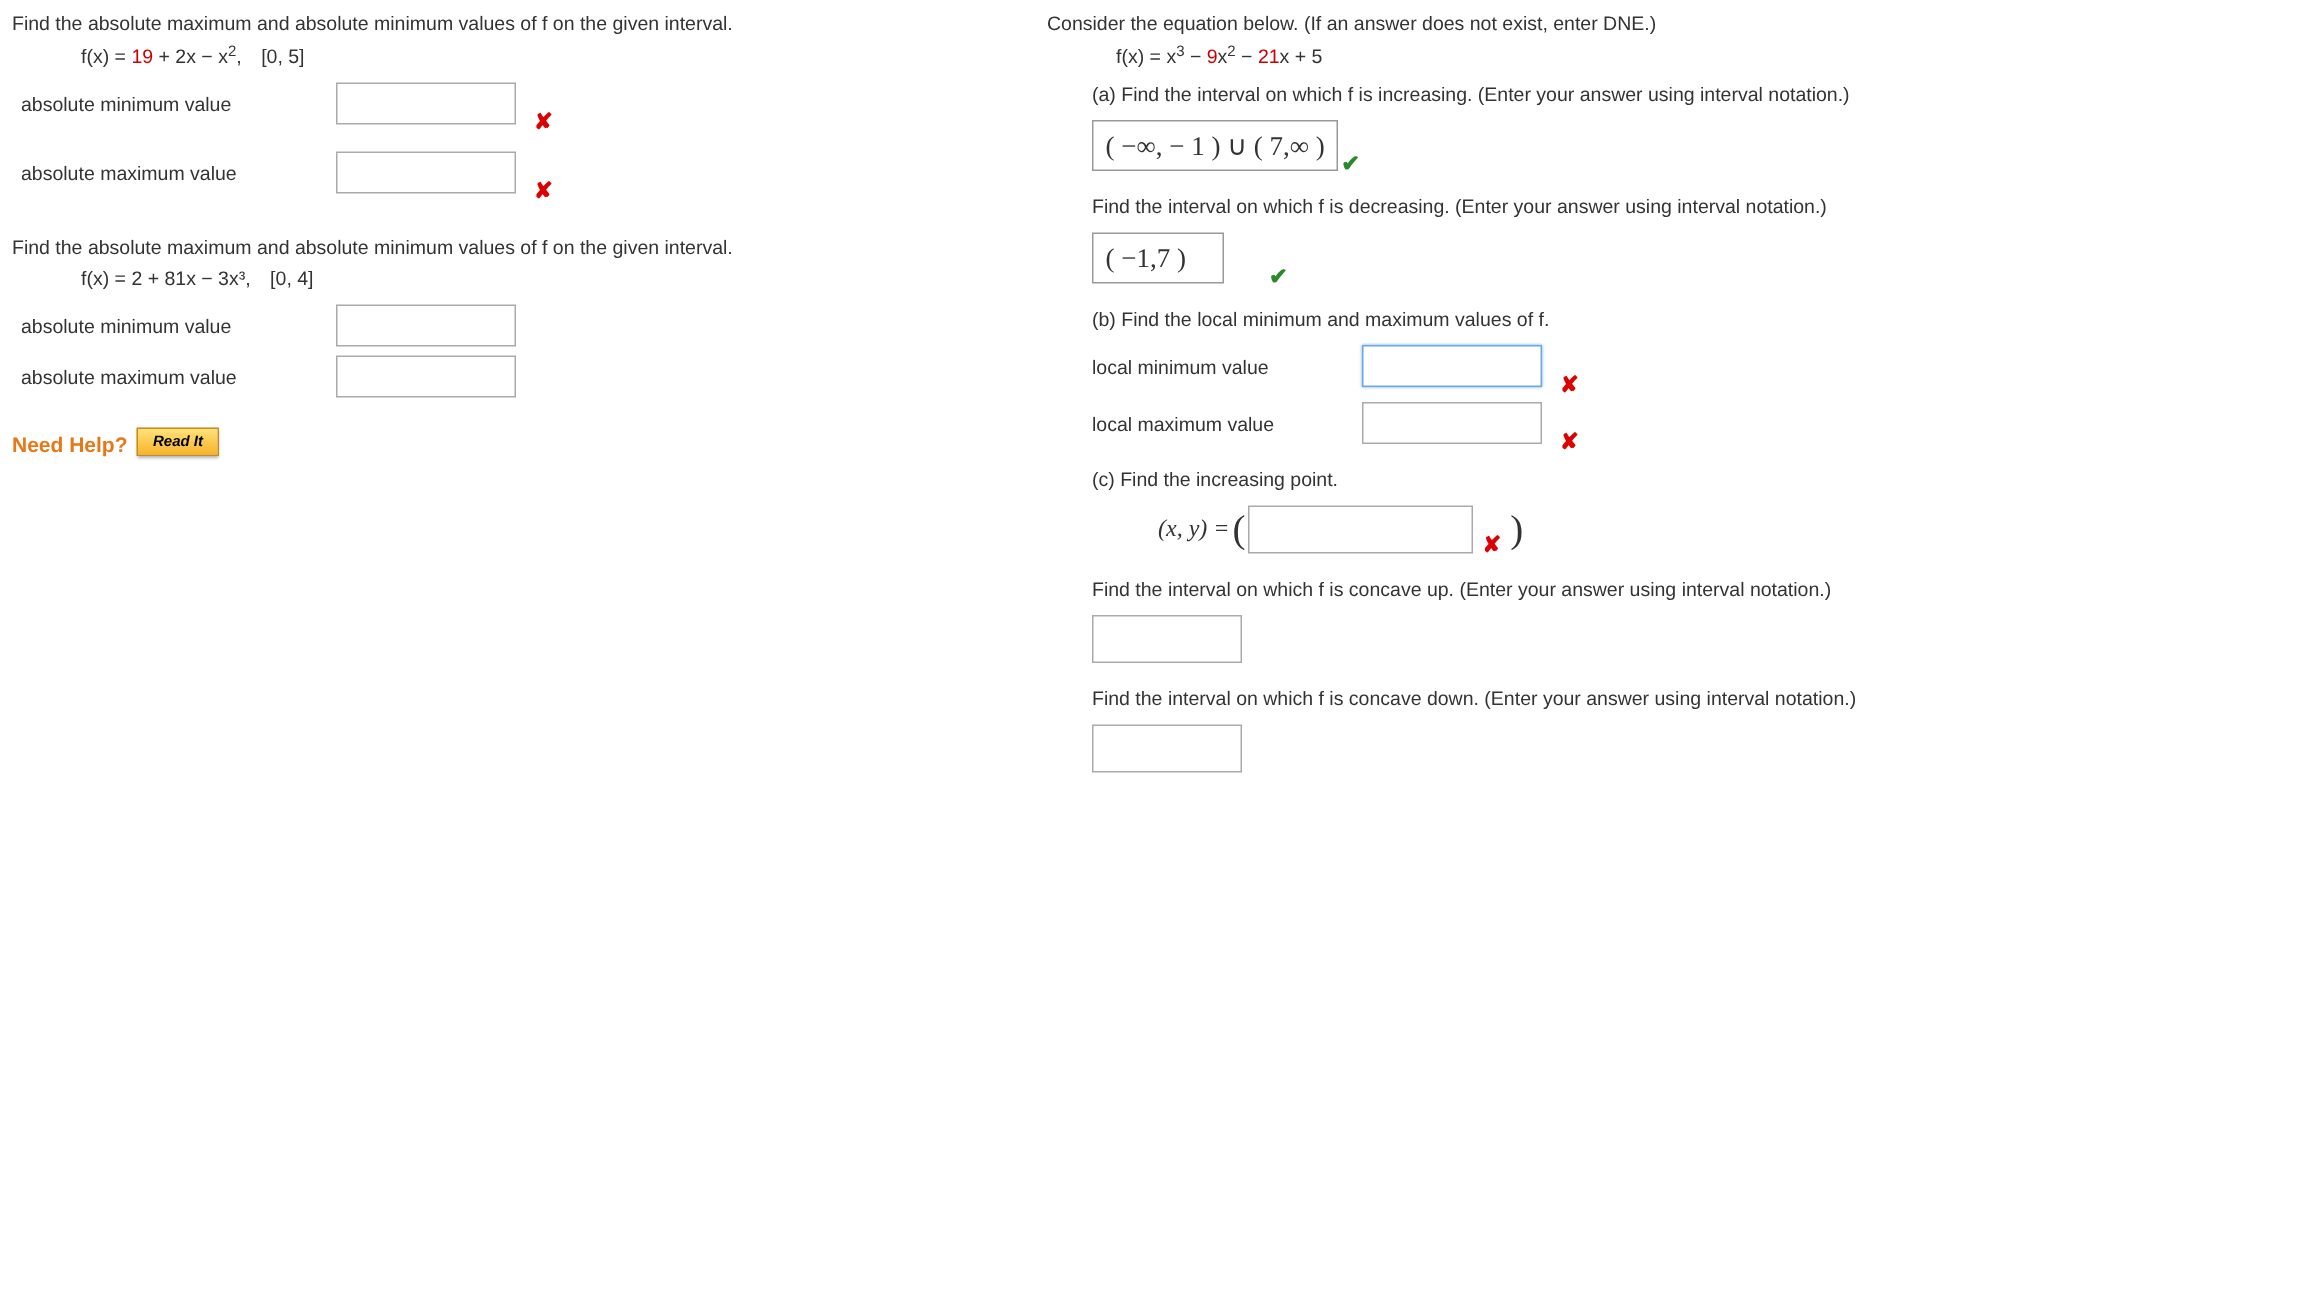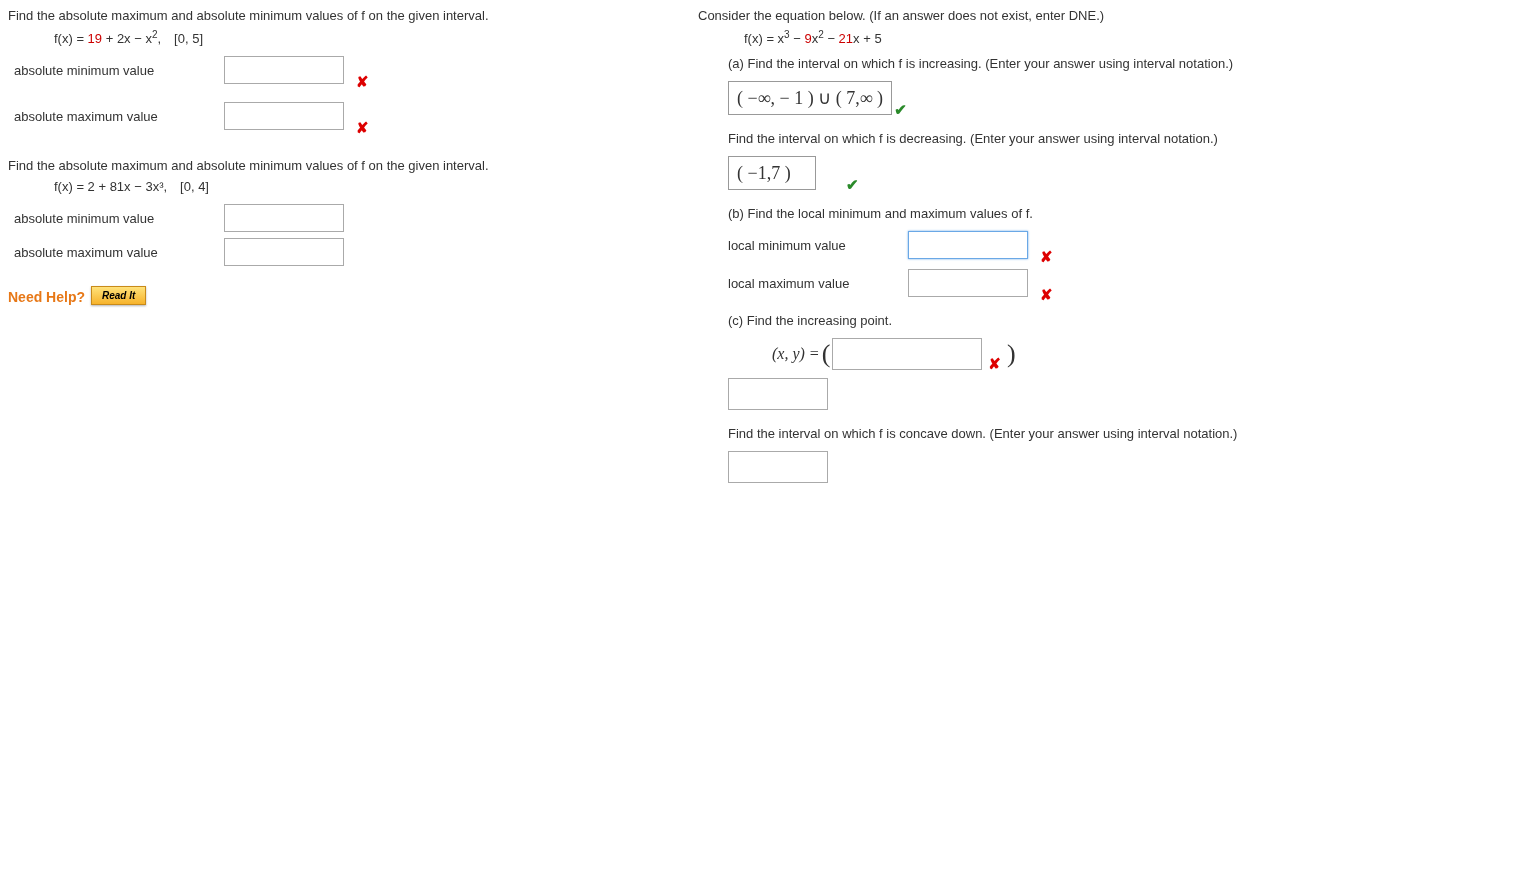--- a/index.html
+++ b/index.html
@@ -145,20 +145,21 @@
 
       <div class="part">(c) Find the increasing point.</div>
       <div class="answer-box-row" style="gap:2px;">
         <span class="xy">(x, y) = </span>
         <span class="paren">(</span>
         <input class="input-box med" style="">
         <span class="mark-x" style="transform:translateY(10px); margin:0 4px;">✘</span>
         <span class="paren">)</span>
       </div>
 
+      <div class="part">Find the interval on which f is concave up. (Enter your answer using interval notation.)</div>
       <div class="answer-box-row">
         <input class="input-box small" style="height: 32px;">
       </div>
 
       <div class="part">Find the interval on which f is concave down. (Enter your answer using interval notation.)</div>
       <div class="answer-box-row">
         <input class="input-box small" style="height: 32px;">
       </div>
     </div>
 

